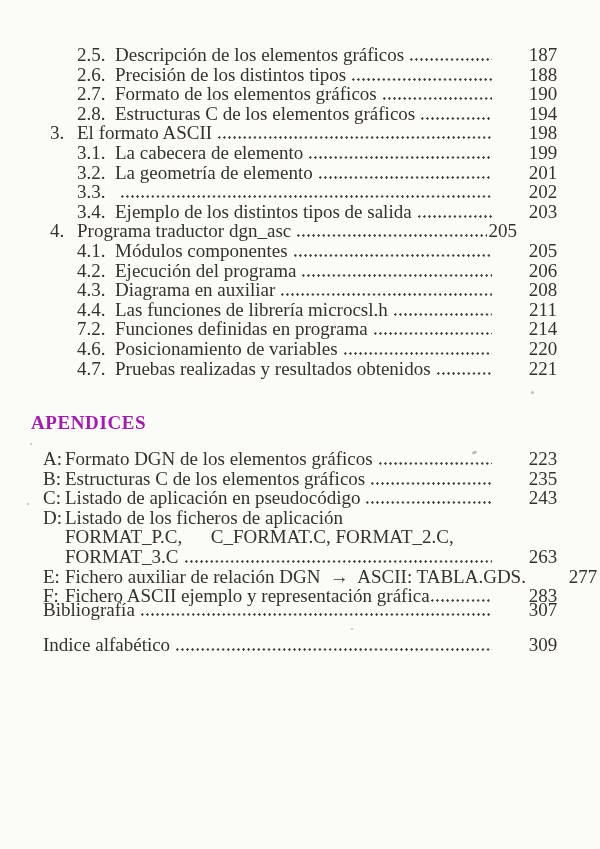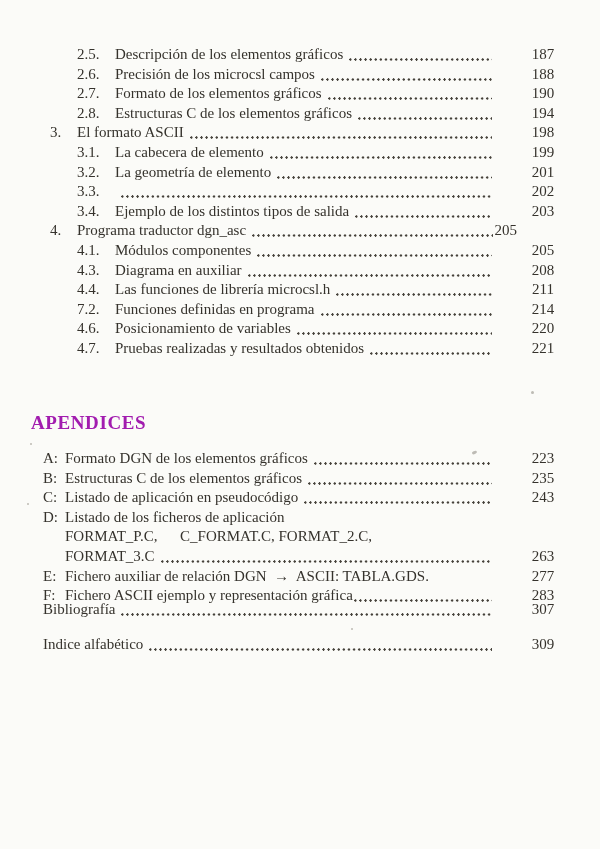--- a/index.html
+++ b/index.html
@@ -18,21 +18,21 @@
   }
   .block { position: absolute; }
   .toc-block { top: 45px; left: 50px; width: 522px; }
   .apx-block { top: 449px; left: 43px; width: 529px; }
   .back-block { top: 600px; left: 43px; width: 529px; }
 
   .row {
     display: flex;
     align-items: baseline;
     height: 19.6px;
-    font-size: 15px;
+    font-size: 19px;
     line-height: 19.6px;
   }
   .num, .letter, .title, .pg { white-space: pre; }
 
   
   .lvl1 .num { width: 27px; flex: 0 0 auto; }
   .lvl2 { padding-left: 27px; }
   .lvl2 .num { width: 38px; flex: 0 0 auto; }
   .apx-block .letter { width: 22px; flex: 0 0 auto; }
   .apx-block .cont { padding-left: 22px; }
@@ -87,21 +87,21 @@
 
   <div class="block toc-block">
     <div class="row lvl2">
         <span class="num">2.5.</span>
         <span class="title">Descripción de los elementos gráficos</span>
         <span class="leader"></span>
         <span class="pg">187</span>
       </div>
     <div class="row lvl2">
         <span class="num">2.6.</span>
-        <span class="title">Precisión de los microcsl campos</span>
+        <span class="title">Precisión de los distintos tipos</span>
         <span class="leader"></span>
         <span class="pg">188</span>
       </div>
     <div class="row lvl2">
         <span class="num">2.7.</span>
         <span class="title">Formato de los elementos gráficos</span>
         <span class="leader"></span>
         <span class="pg">190</span>
       </div>
     <div class="row lvl2">
@@ -143,20 +143,26 @@
         <span class="num">4.</span>
         <span class="title">Programa traductor dgn_asc</span>
         <span class="leader"></span>
         <span class="pg">205</span>
       </div>
     <div class="row lvl2">
         <span class="num">4.1.</span>
         <span class="title">Módulos componentes</span>
         <span class="leader"></span>
         <span class="pg">205</span>
+      </div>
+    <div class="row lvl2">
+        <span class="num">4.2.</span>
+        <span class="title">Ejecución del programa</span>
+        <span class="leader"></span>
+        <span class="pg">206</span>
       </div>
     <div class="row lvl2">
         <span class="num">4.3.</span>
         <span class="title">Diagrama en auxiliar</span>
         <span class="leader"></span>
         <span class="pg">208</span>
       </div>
     <div class="row lvl2">
         <span class="num">4.4.</span>
         <span class="title">Las funciones de librería microcsl.h</span>

